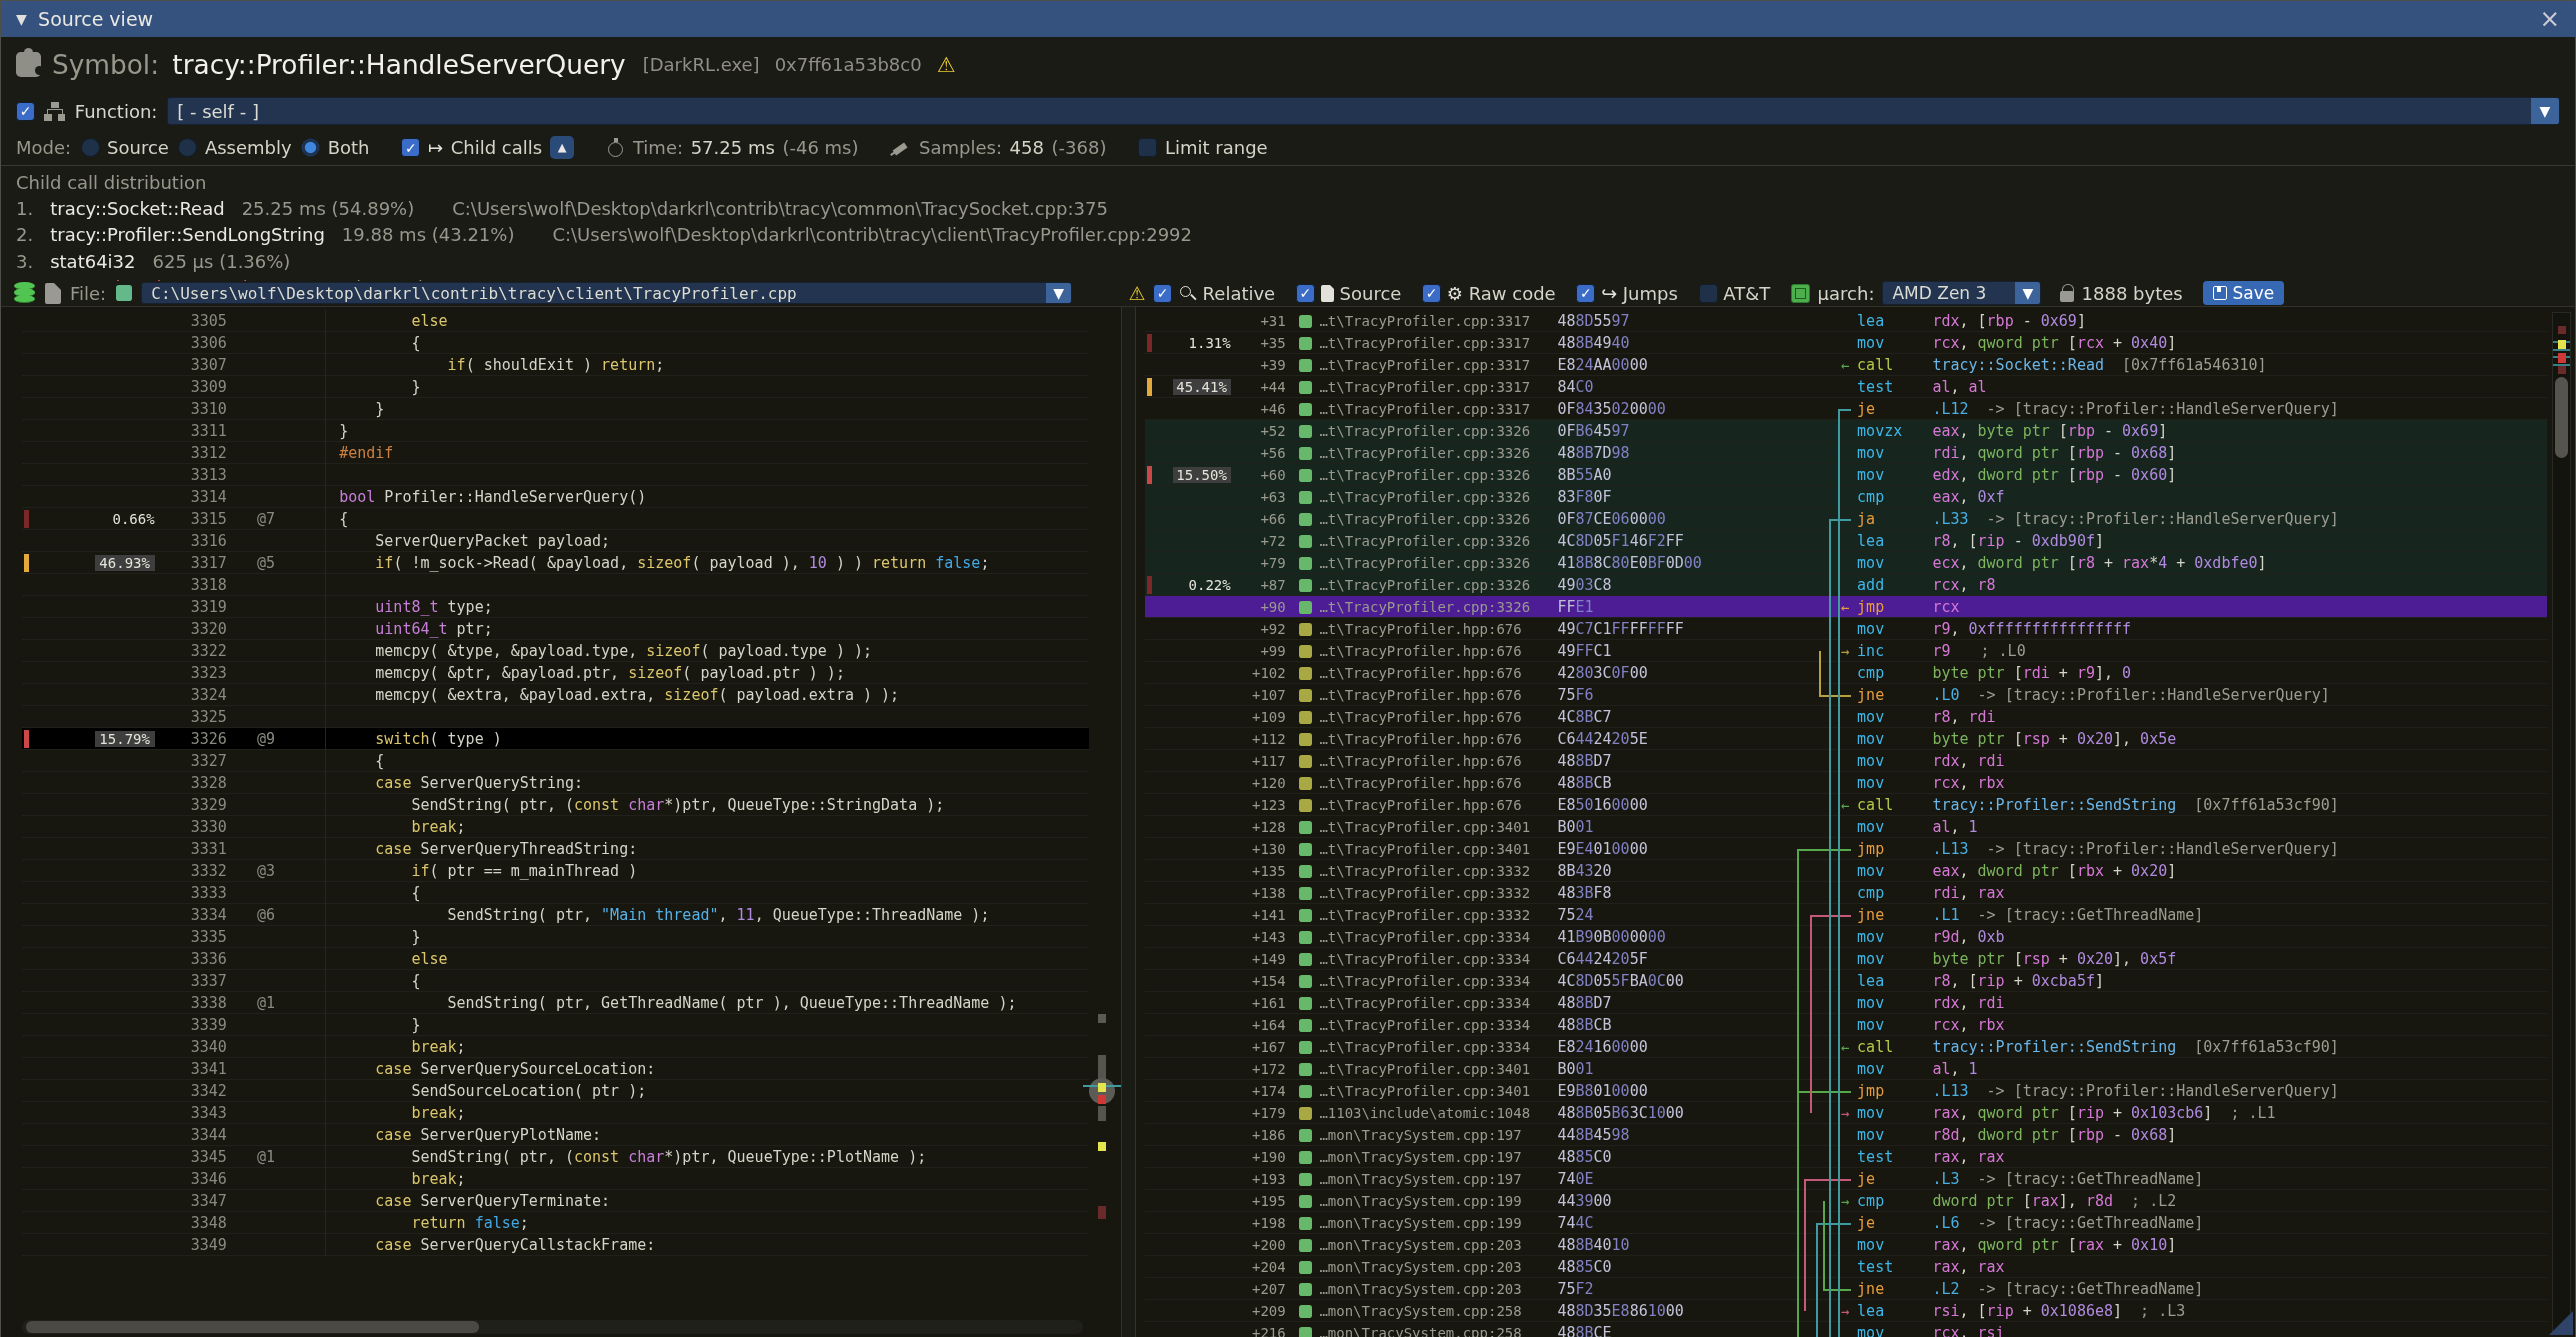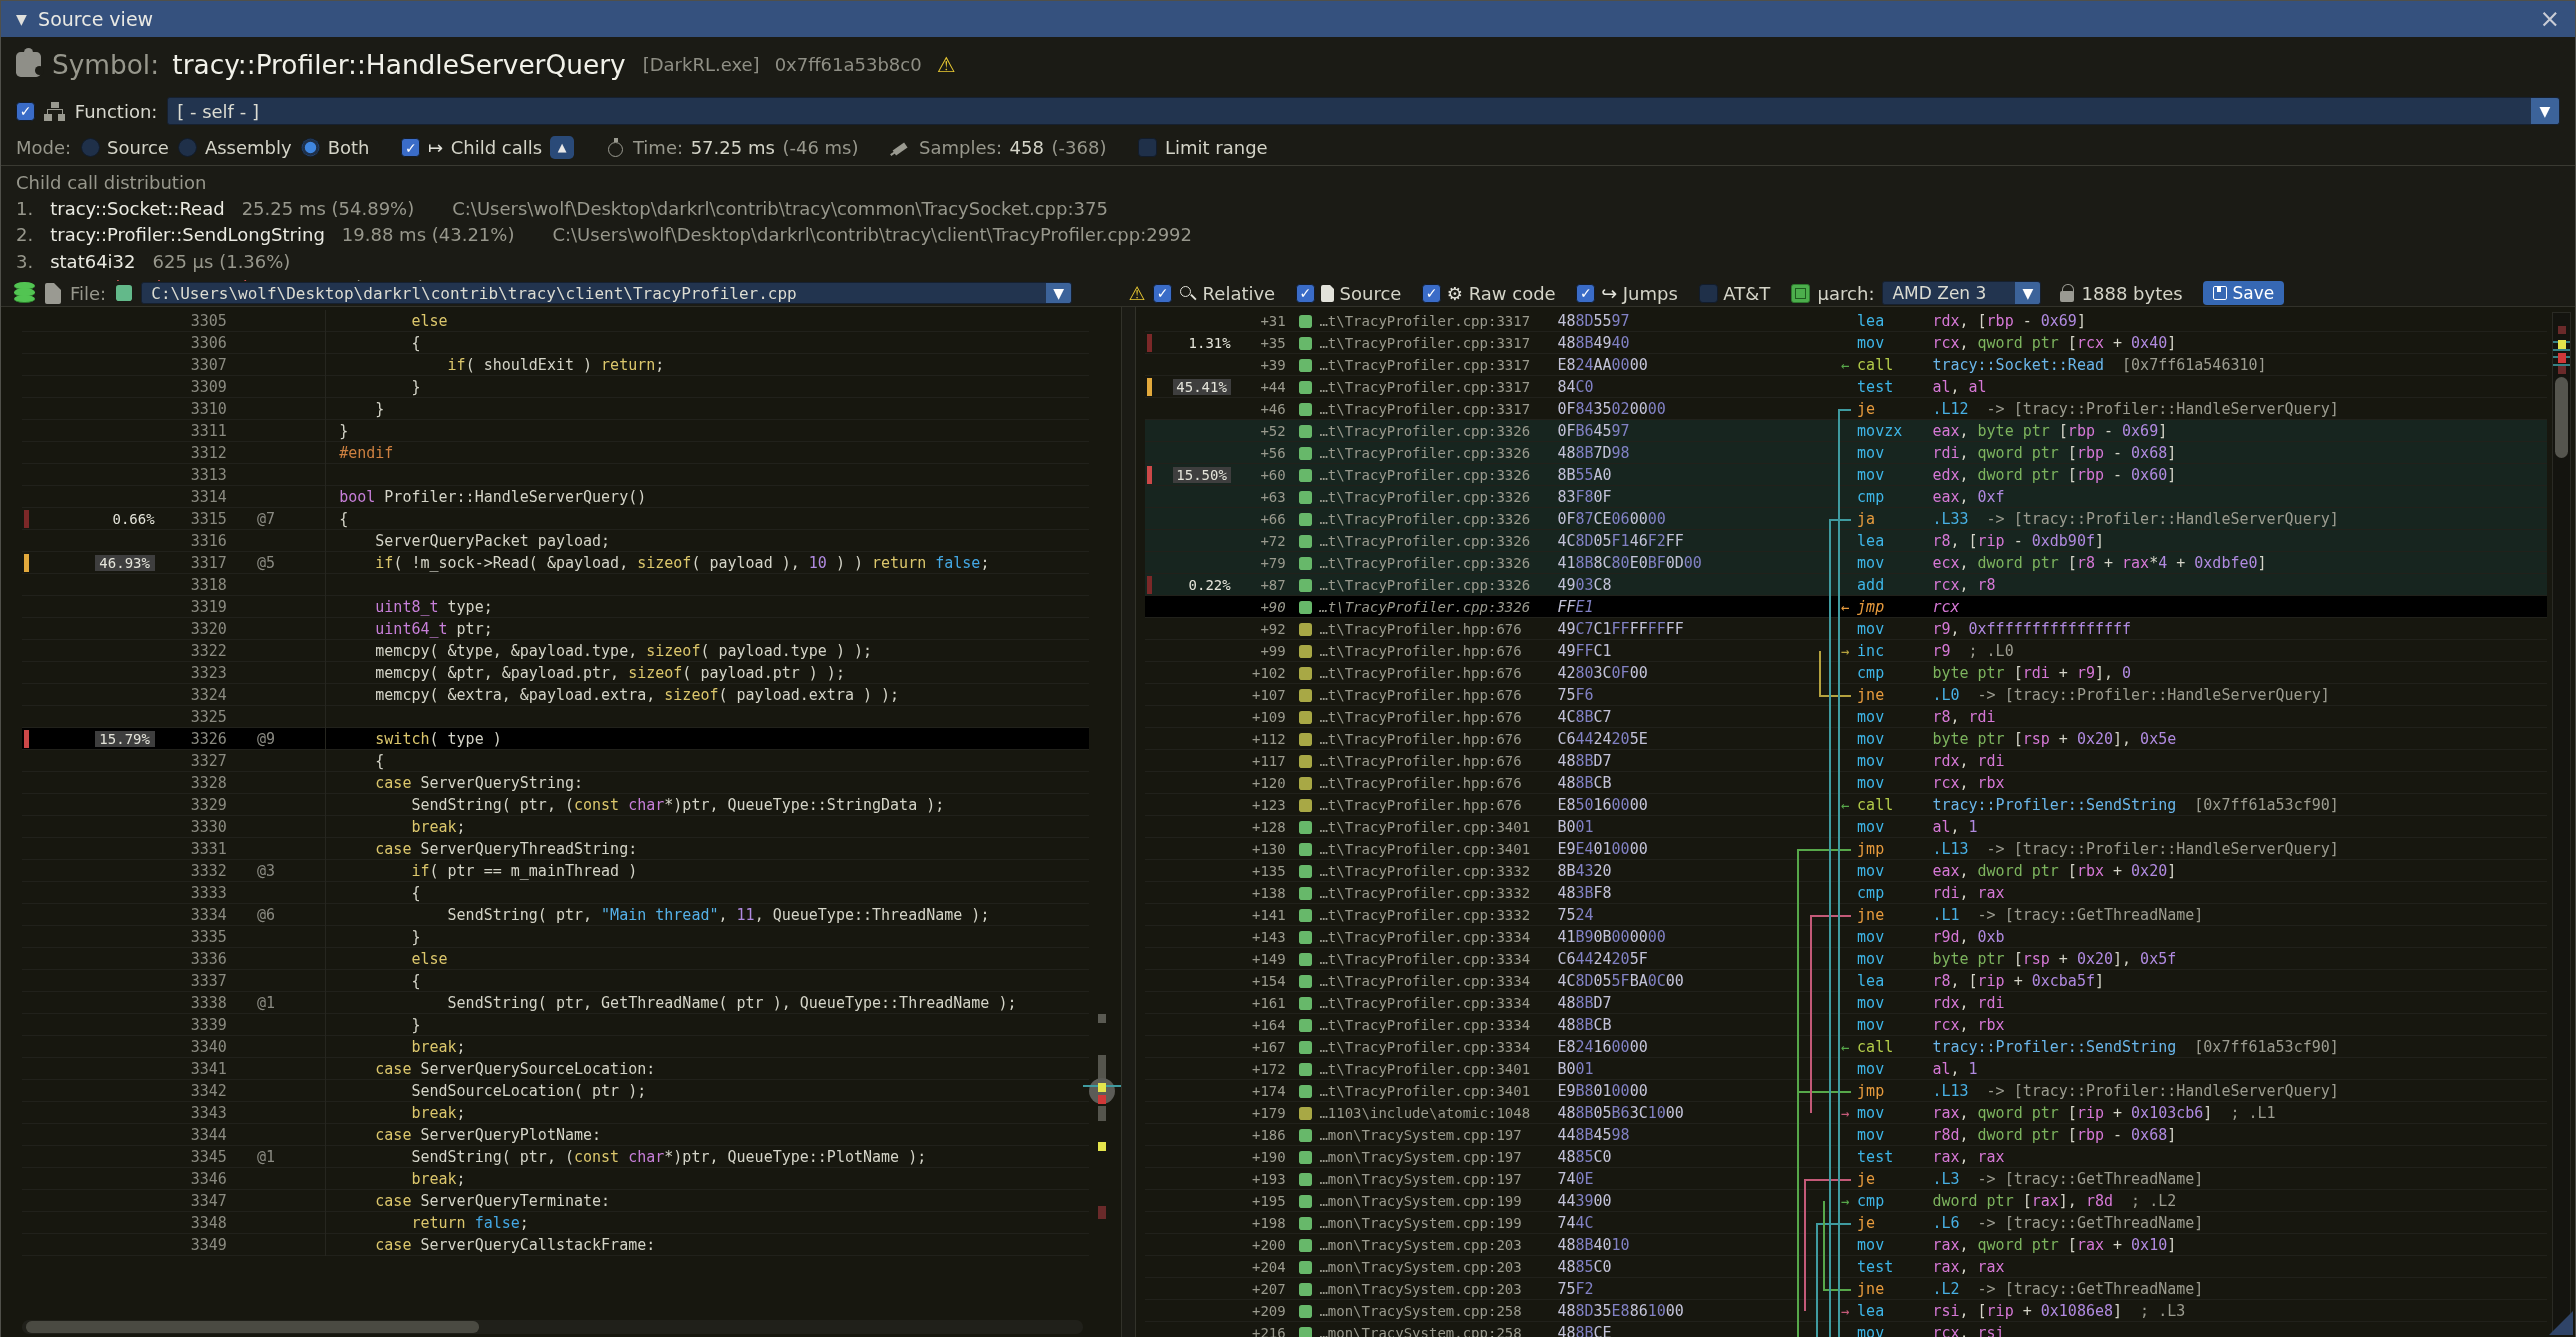--- a/index.html
+++ b/index.html
@@ -129,21 +129,21 @@
   .arow .off { color:#9a9a8e; text-align:right; padding-right:5.7px; font-size:14px; }
   .arow .lic { width:13.2px; height:13.2px; border-radius:2.8px; margin-left:7.6px; }
   .arow .loc { color:#9a9a8e; font-size:14px; white-space:pre; overflow:hidden; }
   .arow .bytes { white-space:pre; letter-spacing:0; }
   .arow .jmpc { position:relative; height:100%; }
   .arow .jmpc .stub { position:absolute; top:10.4px; height:1.9px; }
   .arow .jmpc .arr { position:absolute; right:1.9px; top:0; height:22px; line-height:22px; font-size:14px; }
   .arow .mn { padding-left:5.7px; }
   .arow .ops { white-space:pre; }
   .arow.tint { background:#17251f; }
-  .arow.tintsel { background:#000000;font-style:italic; }
+  .arow.tintsel { background:#4c1d95; }
   .jump-overlay { position:absolute; left:0; top:0; width:100%; height:100%; pointer-events:none; }
   .jump-overlay .vl { position:absolute; width:1.9px; }
 
   
   .asm-vstrip { position:absolute; right:3.8px; top:5.7px; width:19px; height:1020px; border:0.9px solid #2a2a24; background:#14140f; }
   .asm-vstrip .thumb { position:absolute; left:1.9px; width:13.2px; border-radius:6.6px; background:#55554e; }
   .asm-vstrip .m { position:absolute; left:4.7px; width:8.5px; }
   .asm-vstrip .hatch { position:absolute; left:0; width:17px; height:1.9px; background:#3f9ba0; opacity:.8; }
 
   .grip { position:absolute; right:1.9px; bottom:1.9px; width:0; height:0; border-left:24.6px solid transparent; border-bottom:24.6px solid #2f4468; }
@@ -803,21 +803,21 @@
             <div class="off">+99</div>
             <div style="display: flex; align-items: center;">
               <span class="lic" style="background: rgb(168, 168, 69);"></span>
             </div>
             <div class="loc">…t\TracyProfiler.hpp:676</div>
             <div class="bytes"><span style="color: rgb(194, 194, 216);">49</span><span style="color: rgb(129, 129, 196);">FF</span><span style="color: rgb(194, 194, 216);">C1</span></div>
             <div class="jmpc">
               <div class="arr" style="color: rgb(181, 162, 62);">→</div>
             </div>
             <div class="mn" style="color: rgb(62, 182, 232);">inc</div>
-            <div class="ops"><span style="color: rgb(214, 120, 214);">r9</span><span style="color: rgb(156, 156, 144);">  ; .L0</span></div>
+            <div class="ops"><span style="color: rgb(214, 120, 214);">r9</span><span style="color: rgb(156, 156, 144); margin-left: 12px;">  ; .L0</span></div>
           </div>
           <div class="arow">
             <div class="pctc"></div>
             <div class="off">+102</div>
             <div style="display: flex; align-items: center;">
               <span class="lic" style="background: rgb(168, 168, 69);"></span>
             </div>
             <div class="loc">…t\TracyProfiler.hpp:676</div>
             <div class="bytes"><span style="color: rgb(194, 194, 216);">42</span><span style="color: rgb(129, 129, 196);">80</span><span style="color: rgb(194, 194, 216);">3C</span><span style="color: rgb(129, 129, 196);">0F</span><span style="color: rgb(194, 194, 216);">00</span></div>
             <div class="jmpc"></div>

